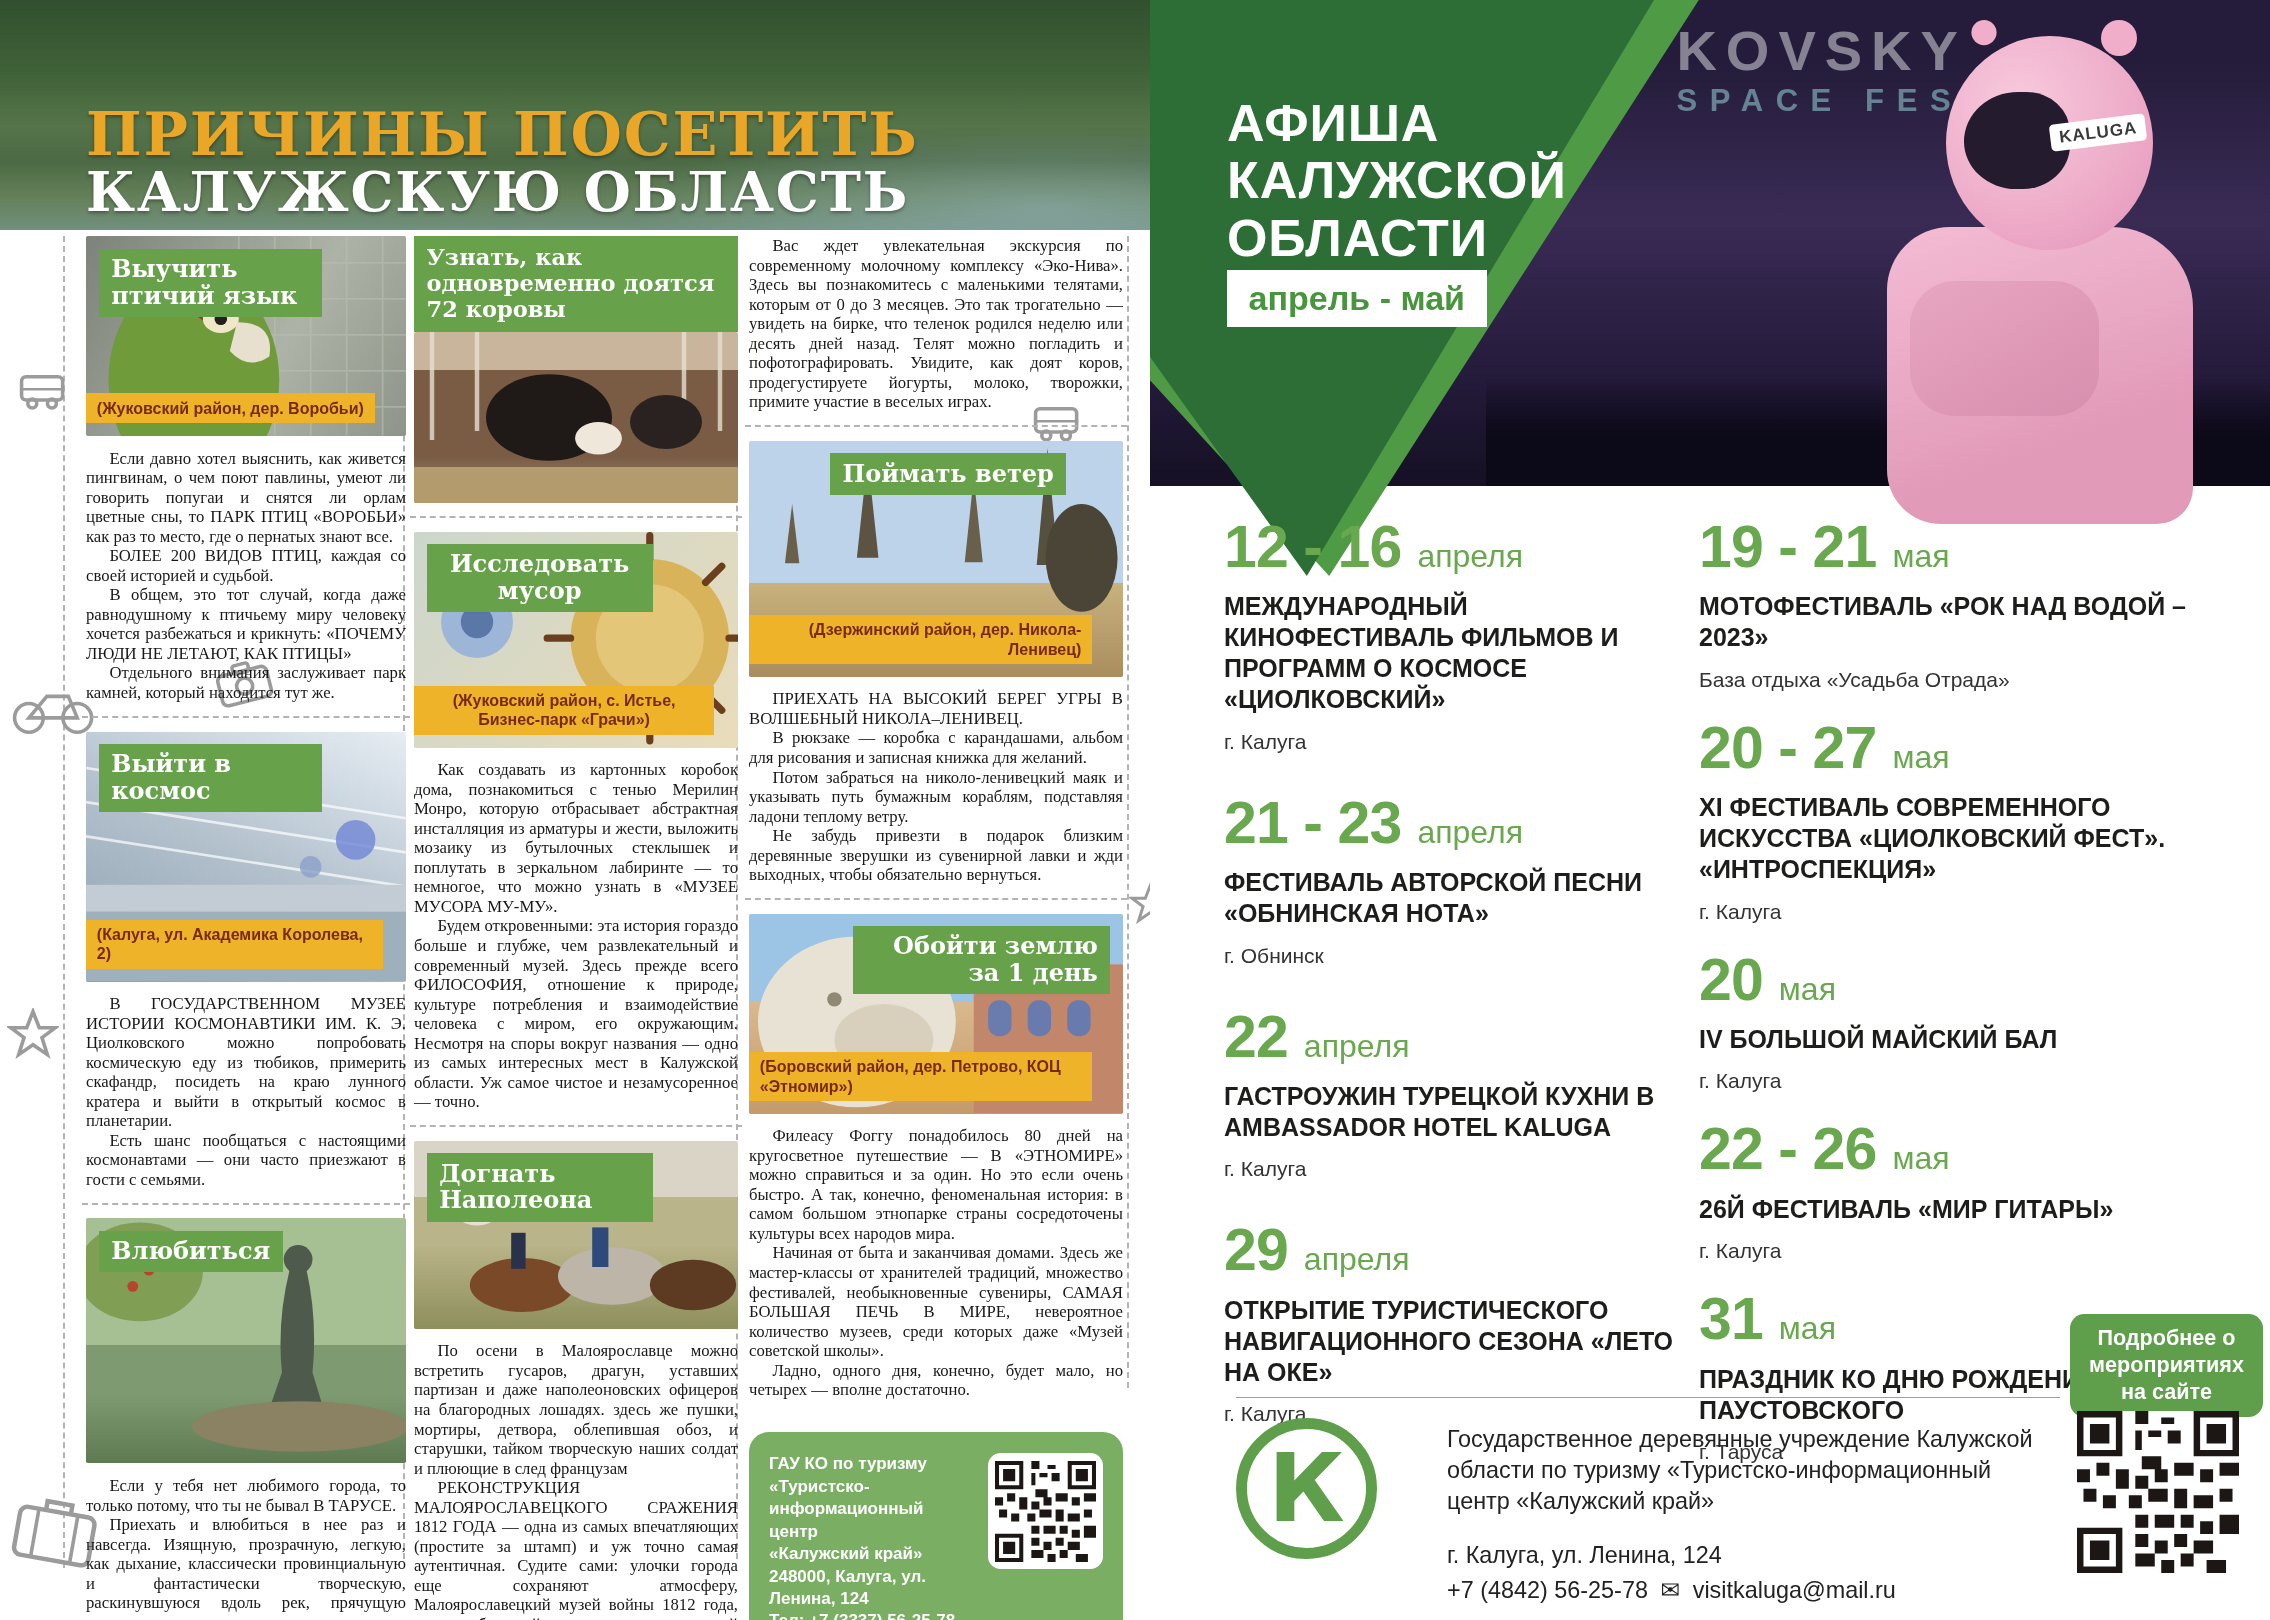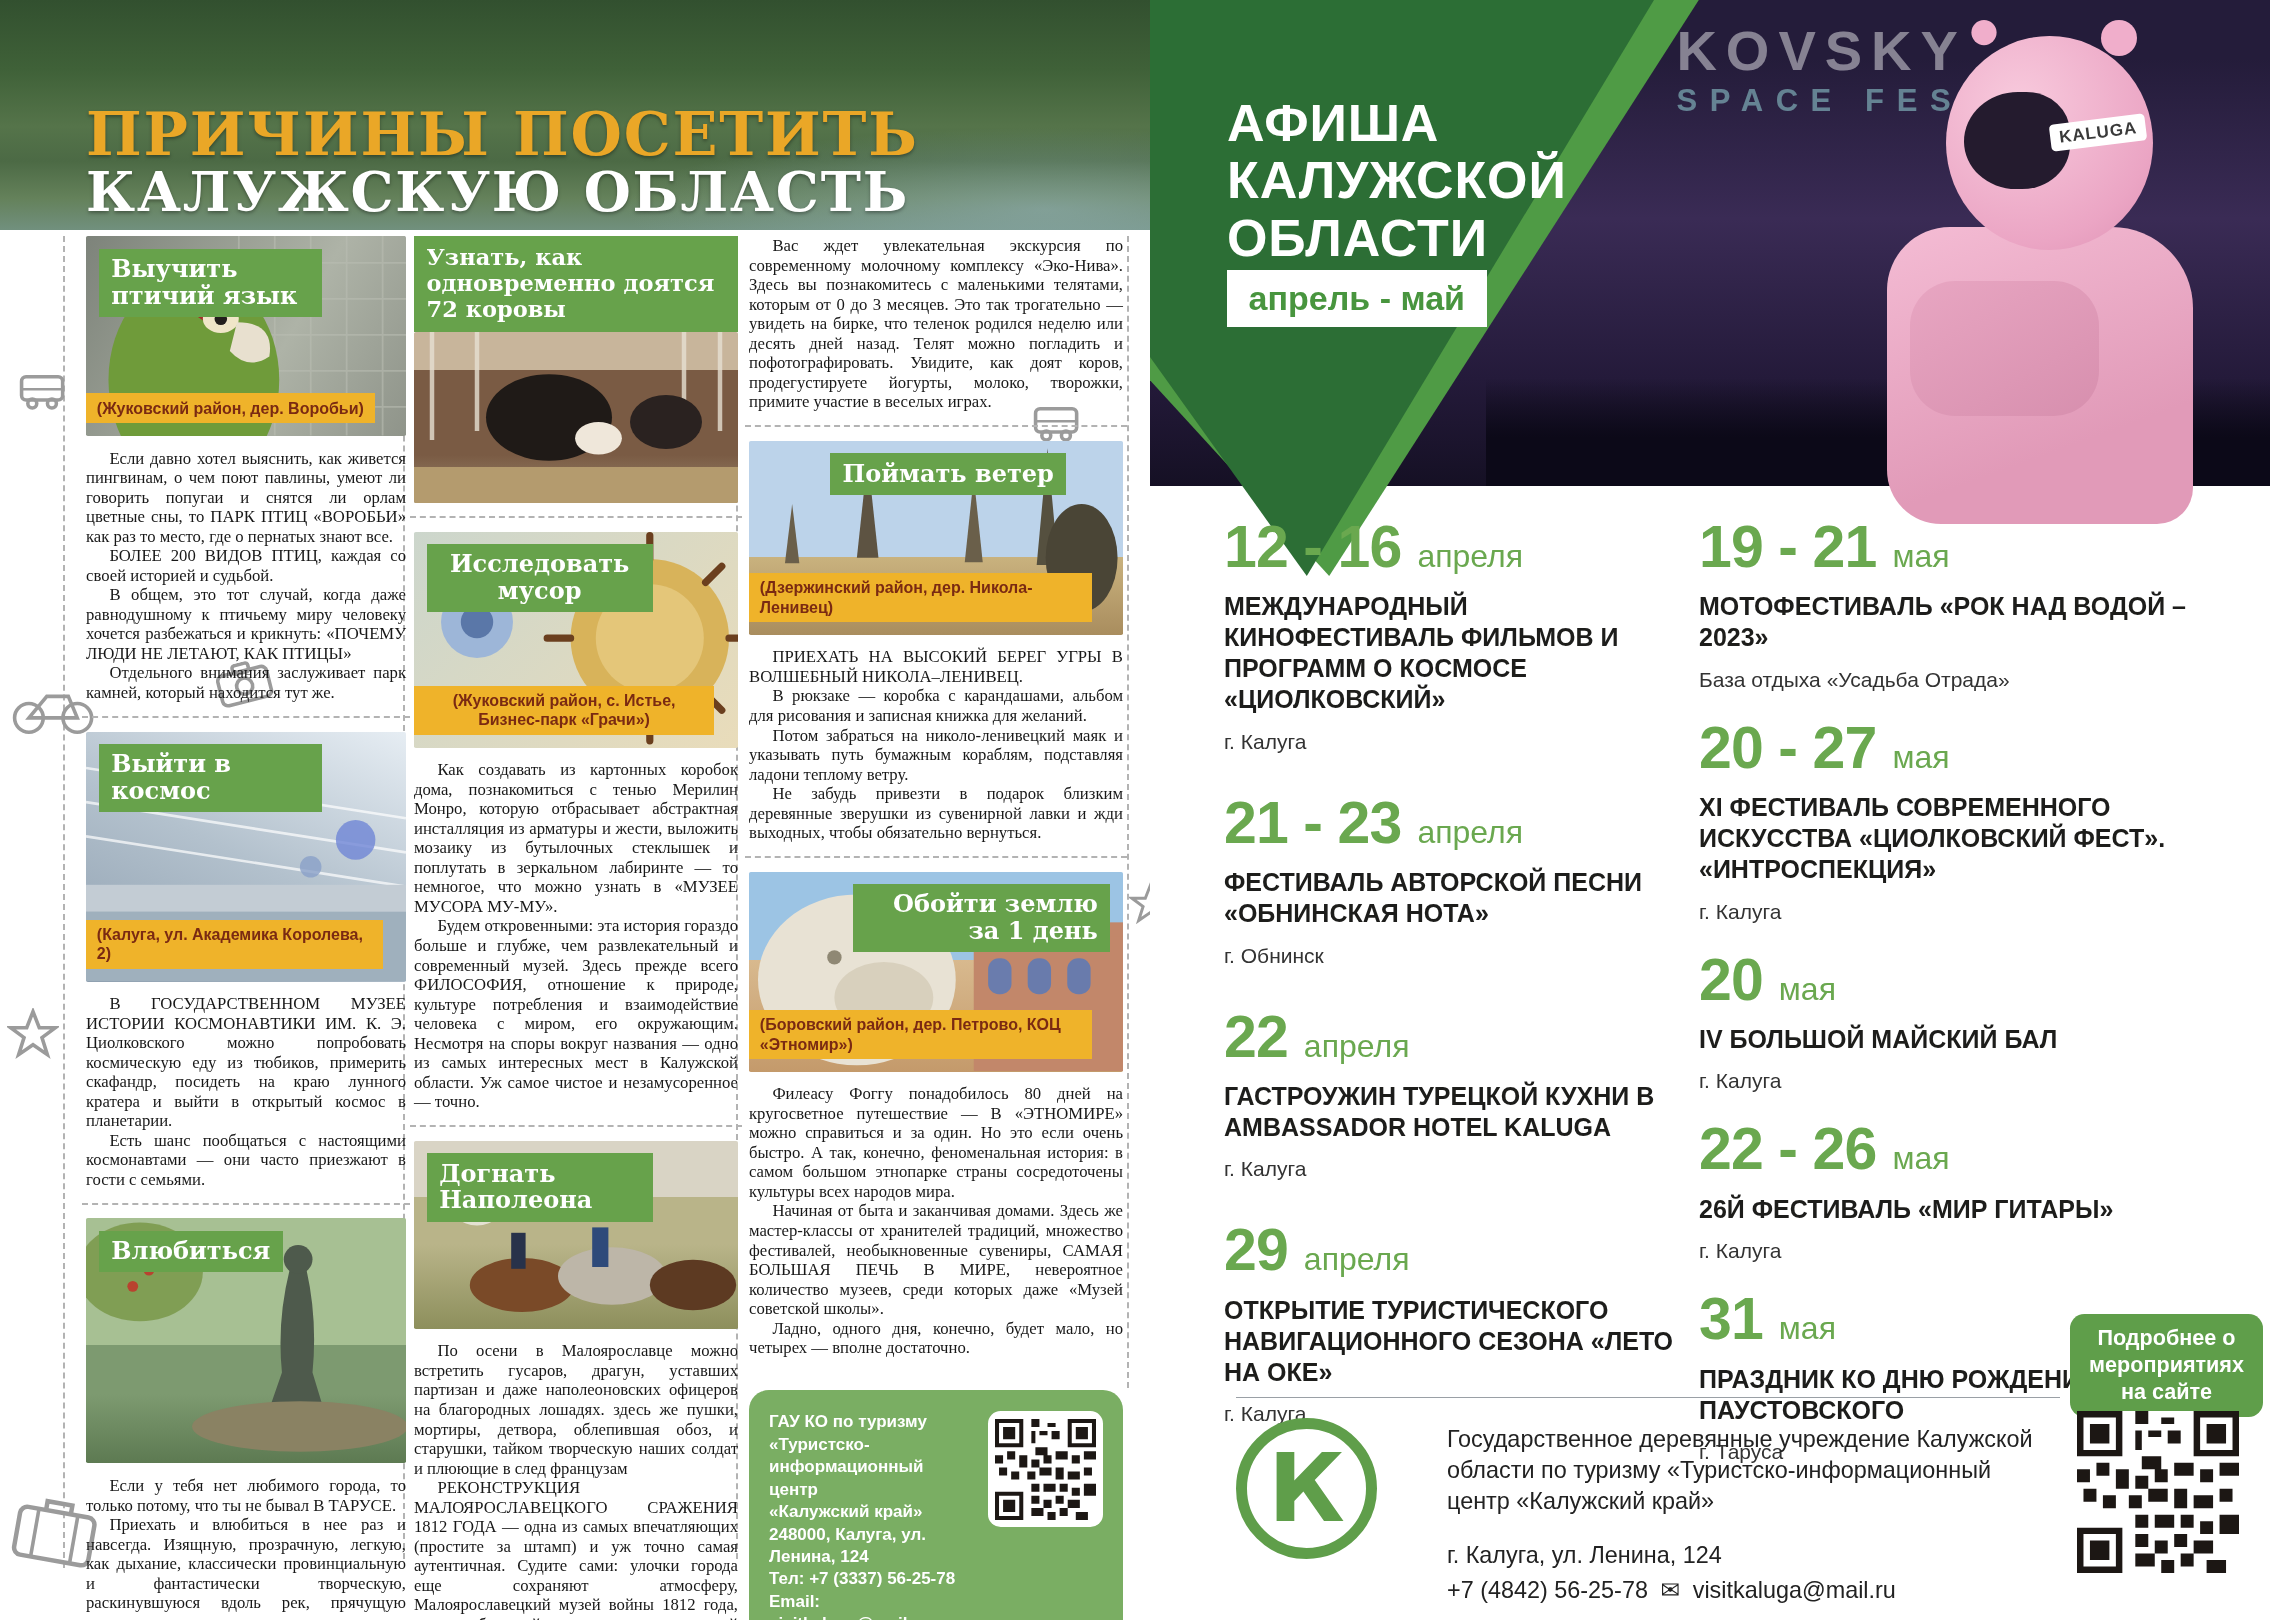--- a/index.html
+++ b/index.html
@@ -32,21 +32,21 @@
   .gap-s{height:12.6px;flex:none;}
   .dash-h{border-top:2.7px dashed #b3b3b3;margin:13.5px -3.6px;flex:none;}
   .dash-v{position:absolute;width:0;border-left:2.7px dashed #b3b3b3;}
   
   .ph-parrot{height:200px;background:linear-gradient(120deg,#7d837a,#aeb3a7 60%,#8f948a);}
   .ph-cosmos{height:250px;background:linear-gradient(205deg,#e6edf3,#b3c1cd 50%,#8fa0b0);}
   .ph-tarusa{height:245px;background:linear-gradient(180deg,#a7c093 0 52%,#7d9a70 52% 72%,#5d7a52);}
   .ph-cows{height:171px;background:linear-gradient(180deg,#c8b59b 0 22%,#7a5b44 22% 72%,#9c8a6e);}
   .ph-mosaic{height:216px;background:linear-gradient(135deg,#ccd6cc,#e9dcba);text-align:center;}
   .ph-napoleon{height:188px;background:linear-gradient(180deg,#d9d4c5 0 30%,#b9b489 30% 55%,#8d8f5c);}
-  .ph-nikola{height:194px;background:linear-gradient(180deg,#bcd3ea 0 60%,#c9b27e 60%,#a98d5e);}
+  .ph-nikola{height:236px;background:linear-gradient(180deg,#bcd3ea 0 60%,#c9b27e 60%,#a98d5e);text-align:right;}
   .ph-etnomir{height:200px;background:linear-gradient(180deg,#9cc4e4 0 44%,#d8b98e 44%,#c49a6b);}
   .illu{position:absolute;inset:0;pointer-events:none;}
   
   .contact-box{margin-top:32px;background:#7aae63;border-radius:20px;padding:21.6px 20px;
      display:flex;gap:16px;align-items:flex-start;flex:none;}
   .contact-lines{flex:1;color:#fff;font-weight:700;font-size:17px;line-height:1.32;}
   .qr-card{background:#fff;border-radius:12.6px;padding:7.2px;flex:none;}
   
   .doodle{position:absolute;color:#9b9b9b;}
   

